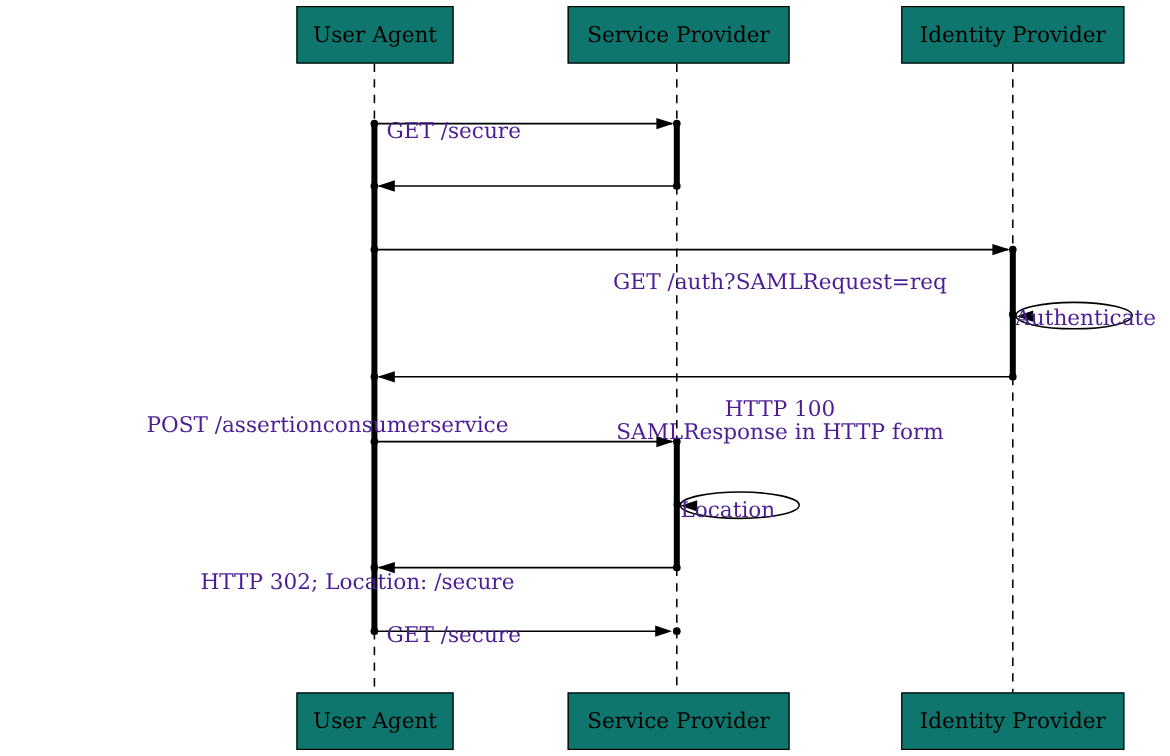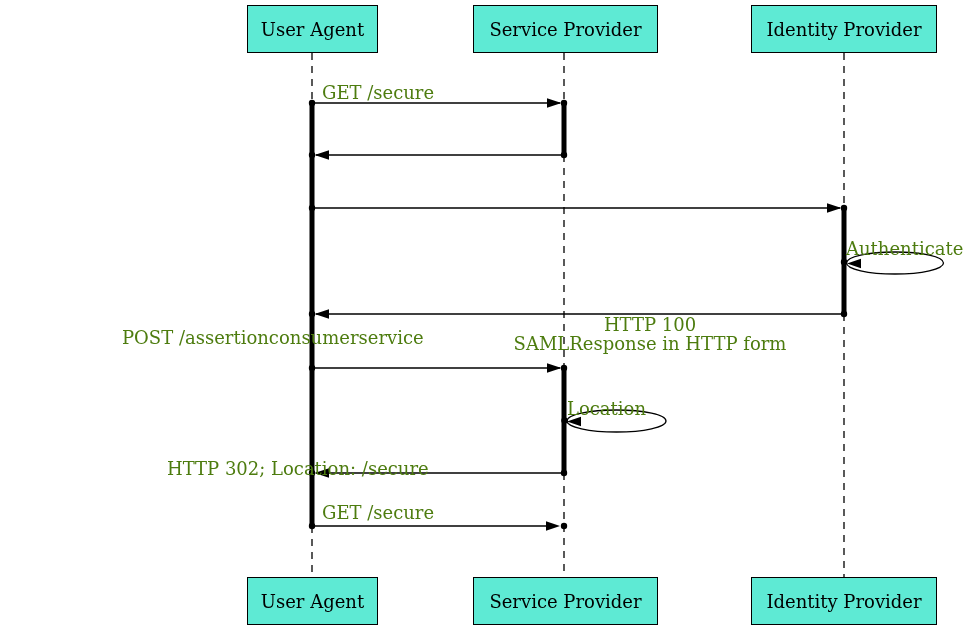--- a/index.html
+++ b/index.html
@@ -14,31 +14,32 @@
     height:630px;
     background:#ffffff;
     font-size:18px;
     overflow:hidden;
   }
   #diagram-svg { position:absolute; left:0; top:0; }
   .actor-box {
     position:absolute;
     height:48px;
     border:1.4px solid #000;
-    background:#5eead4;
+    background:#0f766e;
     display:flex;
     align-items:center;
     justify-content:center;
     white-space:nowrap;
   }
   .msg-label {
     position:absolute;
     white-space:nowrap;
     line-height:19px;
-    color:#4d7c0f;
+    color:#4c1d95;
+    margin-top:17px;
   }
   .center { text-align:center; }
   
   .ua-top  { left:247px; top:5px;   width:131px; }
   .sp-top  { left:473px; top:5px;   width:185px; }
   .idp-top { left:751px; top:5px;   width:186px; }
   .ua-bot  { left:247px; top:577px; width:131px; }
   .sp-bot  { left:473px; top:577px; width:185px; }
   .idp-bot { left:751px; top:577px; width:186px; }
   
@@ -142,20 +143,21 @@
     </div>
   <div class="actor-box idp-bot">
       <span>Identity Provider</span>
     </div>
 
   <div class="msg-label lbl-m1">GET /secure</div>
 
   <div class="msg-label lbl-m2 center">
   </div>
 
+  <div class="msg-label lbl-m3 center">GET /auth?SAMLRequest=req</div>
 
   <div class="msg-label lbl-m4">Authenticate</div>
 
   <div class="msg-label lbl-m5 center">
     <div>HTTP 100</div>
     <div>SAMLResponse in HTTP form</div>
   </div>
 
   <div class="msg-label lbl-m6">POST /assertionconsumerservice</div>
 

